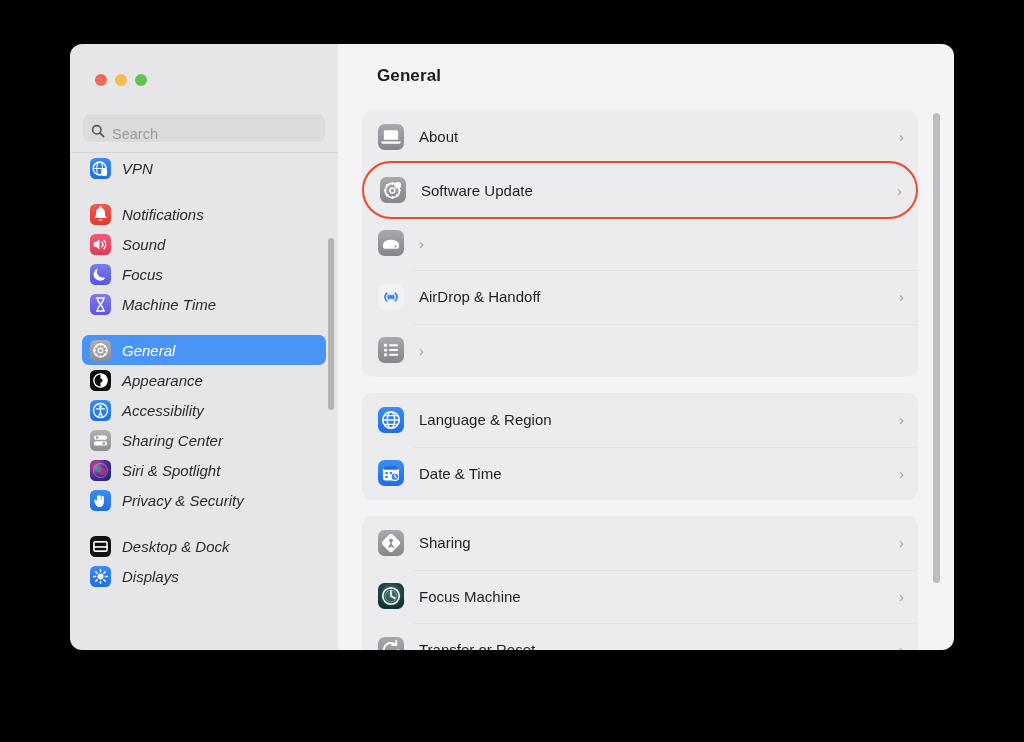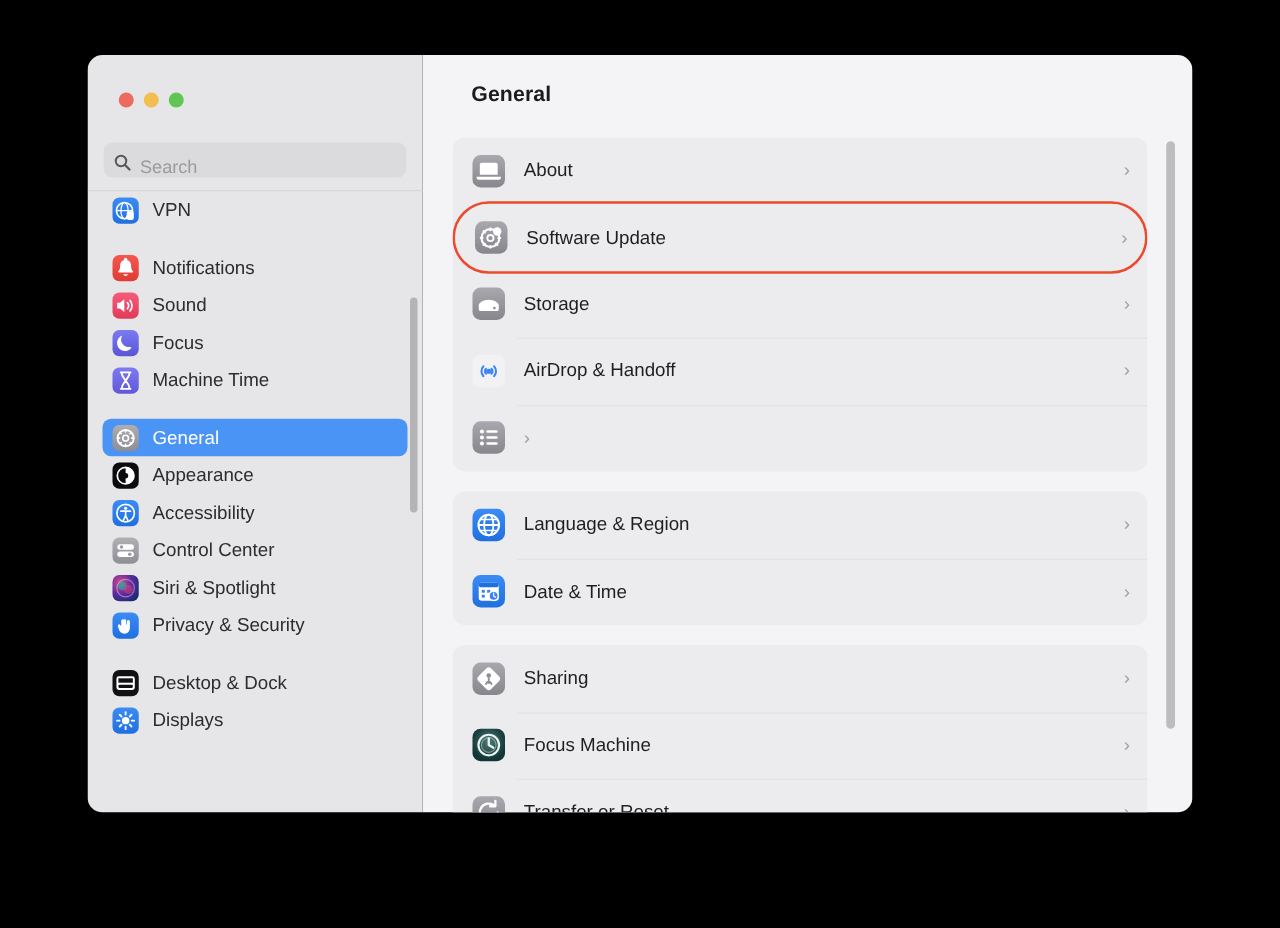--- a/index.html
+++ b/index.html
@@ -68,20 +68,21 @@
   }
   .nav-item {
     display:flex; align-items:center;
     gap:11px;
     height:30px;
     padding:0 8px;
     border-radius:7px;
     font-size:15px;
     color:#2c2c30;
     white-space:nowrap;
+    font-style:italic;
   }
   .nav-item.selected { background:#4a94f5; color:#fff; }
   .nav-gap { height:16px; }
   .nav-ico {
     width:21px; height:21px;
     border-radius:5.5px;
     flex:0 0 21px;
     display:flex; align-items:center; justify-content:center;
     position:relative;
     overflow:hidden;
@@ -289,21 +290,21 @@
         </div>
         <div class="nav-item">
           <span class="nav-ico" style="background: linear-gradient(rgb(176, 176, 181), rgb(142, 142, 148));">
             <svg width="100%" height="100%" viewBox="0 0 24 24">
               <rect x="4.4" y="6.2" width="15.2" height="5" rx="2.5" fill="#fff"></rect>
               <rect x="4.4" y="12.8" width="15.2" height="5" rx="2.5" fill="#fff"></rect>
               <circle cx="8.2" cy="8.7" r="1.6" fill="#9a9aa0"></circle>
               <circle cx="15.8" cy="15.3" r="1.6" fill="#9a9aa0"></circle>
             </svg>
           </span>
-          <span>Control Center</span>
+          <span>Sharing Center</span>
         </div>
         <div class="nav-item">
           <span class="nav-ico" style="background: radial-gradient(circle at 30% 30%, rgb(214, 74, 142), rgb(91, 42, 158) 45%, rgb(26, 42, 110) 85%);">
             <svg width="100%" height="100%" viewBox="0 0 24 24">
               <circle cx="12" cy="12" r="8" fill="none" stroke="rgba(255,255,255,.4)" stroke-width="1"></circle>
               <circle cx="9" cy="10" r="4" fill="rgba(0,200,170,.55)"></circle>
               <circle cx="14.5" cy="13" r="4.2" fill="rgba(230,60,120,.5)"></circle>
             </svg>
           </span>
           <span>Siri &amp; Spotlight</span>
@@ -385,21 +386,20 @@
             <span class="row-label">Software Update</span>
             <span class="chev">›</span>
           </div>
           <div class="row">
             <span class="row-ico" style="background: linear-gradient(rgb(168, 168, 174), rgb(134, 134, 140));">
               <svg width="100%" height="100%" viewBox="0 0 24 24">
                 <path d="M4.6 13.6a7.4 4.6 0 0 1 14.8 0v2.2a1.6 1.6 0 0 1-1.6 1.6H6.2a1.6 1.6 0 0 1-1.6-1.6z" fill="#fff"></path>
                 <circle cx="16.2" cy="15.2" r="1" fill="#8e8e94"></circle>
               </svg>
             </span>
-            <span class="row-label">Storage</span>
             <span class="chev">›</span>
           </div>
           <div class="row">
             <span class="row-ico" style="background: rgb(242, 242, 244);">
               <svg width="100%" height="100%" viewBox="0 0 24 24">
                 <g fill="none" stroke="#3b82f5" stroke-width="1.6" stroke-linecap="round">
                   <path d="M8 15.6a5.6 5.6 0 0 1 0-7.2"></path>
                   <path d="M16 8.4a5.6 5.6 0 0 1 0 7.2"></path>
                   <path d="M9.9 13.7a2.8 2.8 0 0 1 0-3.4"></path>
                   <path d="M14.1 10.3a2.8 2.8 0 0 1 0 3.4"></path>

